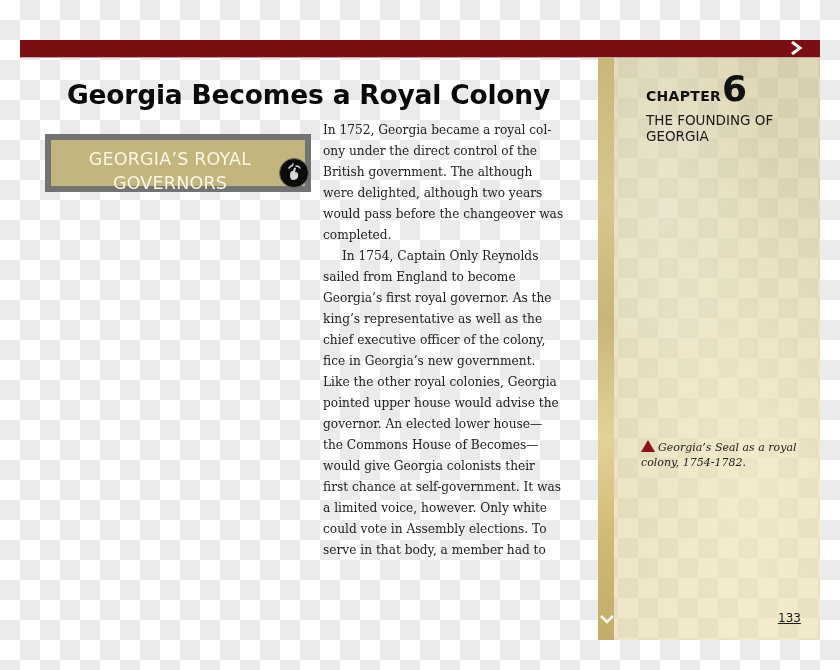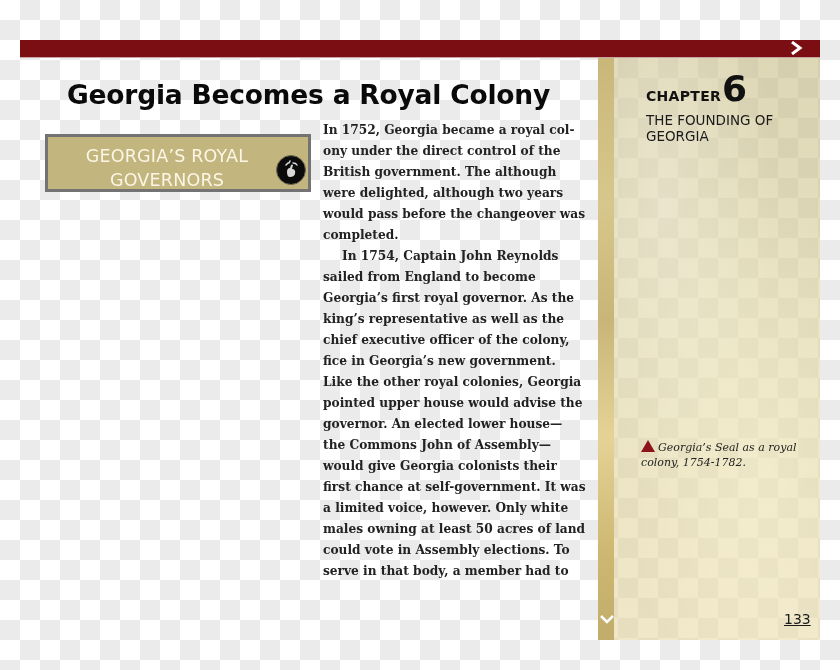--- a/index.html
+++ b/index.html
@@ -46,21 +46,21 @@
       color: #0a0a0a;
       white-space: nowrap;
     }
     .gov-box {
       position: absolute;
       left: 45px;
       top: 134px;
       width: 266px;
       height: 58px;
       background: #c3b57e;
-      border: 3px solid #737373;
+      border: 6px solid #737373;
       box-sizing: border-box;
     }
     .gov-box .label {
       position: absolute;
       left: 0;
       top: 7px;
       width: 238px;
       text-align: center;
       font-family: "DejaVu Sans", sans-serif;
       font-size: 17.5px;
@@ -83,21 +83,21 @@
       position: absolute;
       left: 323px;
       top: 120px;
       width: 245px;
       font-family: "DejaVu Serif", serif;
       font-size: 12.2px;
       line-height: 20.3px;
       color: #222222;
       white-space: nowrap;
     }
-    .body-text .line { display: block; height: 21px; font-weight: bold; }
+    .body-text .line { display: block; height: 21px; }
     .body-text .indent { padding-left: 19px; }
 
     .sidebar {
       position: absolute;
       left: 598px;
       top: 58px;
       width: 222px;
       height: 582px;
       background:
         radial-gradient(ellipse at 30% 25%, rgba(255,255,255,0.25), transparent 50%),
@@ -168,24 +168,24 @@
       width: 0;
       height: 0;
       border-left: 7px solid transparent;
       border-right: 7px solid transparent;
       border-bottom: 12px solid #8e1219;
       margin-right: 3px;
       vertical-align: -1px;
     }
     .page-number {
       position: absolute;
-      left: 186px;
+      left: 180px;
       top: 553px;
       font-family: "DejaVu Sans", sans-serif;
-      font-size: 14px;
+      font-size: 12px;
       color: #1a1a1a;
       text-decoration: underline;
     }
   </style>
 </head>
 <body>
 
 <div class="top-bar">
   <svg class="chev" viewBox="0 0 14 14">
     <polyline points="3,1 11,7 3,13" fill="none" stroke="#ffffff" stroke-width="3"></polyline>
@@ -208,34 +208,33 @@
   </div>
 </div>
 
 <div class="body-text" id="body-text">
     <span class="line">In 1752, Georgia became a royal col-</span>
     <span class="line">ony under the direct control of the</span>
     <span class="line">British government. The although</span>
     <span class="line">were delighted, although two years</span>
     <span class="line">would pass before the changeover was</span>
     <span class="line">completed.</span>
-    <span class="line indent">In 1754, Captain John Reynolds</span>
+    <span class="line indent">In 1754, Captain Only Reynolds</span>
     <span class="line">sailed from England to become</span>
     <span class="line">Georgia’s first royal governor. As the</span>
     <span class="line">king’s representative as well as the</span>
     <span class="line">chief executive officer of the colony,</span>
     <span class="line">fice in Georgia’s new government.</span>
     <span class="line">Like the other royal colonies, Georgia</span>
     <span class="line">pointed upper house would advise the</span>
     <span class="line">governor. An elected lower house—</span>
-    <span class="line">the Commons John of Assembly—</span>
+    <span class="line">the Commons House of Becomes—</span>
     <span class="line">would give Georgia colonists their</span>
     <span class="line">first chance at self-government. It was</span>
     <span class="line">a limited voice, however. Only white</span>
-    <span class="line">males owning at least 50 acres of land</span>
     <span class="line">could vote in Assembly elections. To</span>
     <span class="line">serve in that body, a member had to</span>
   </div>
 
 <div class="sidebar">
   <div class="edge"></div>
   <svg class="edge-chev" viewBox="0 0 14 10">
     <polyline points="1,2 7,8 13,2" fill="none" stroke="#ffffff" stroke-width="2.5"></polyline>
   </svg>
   <div class="chapter-head">

